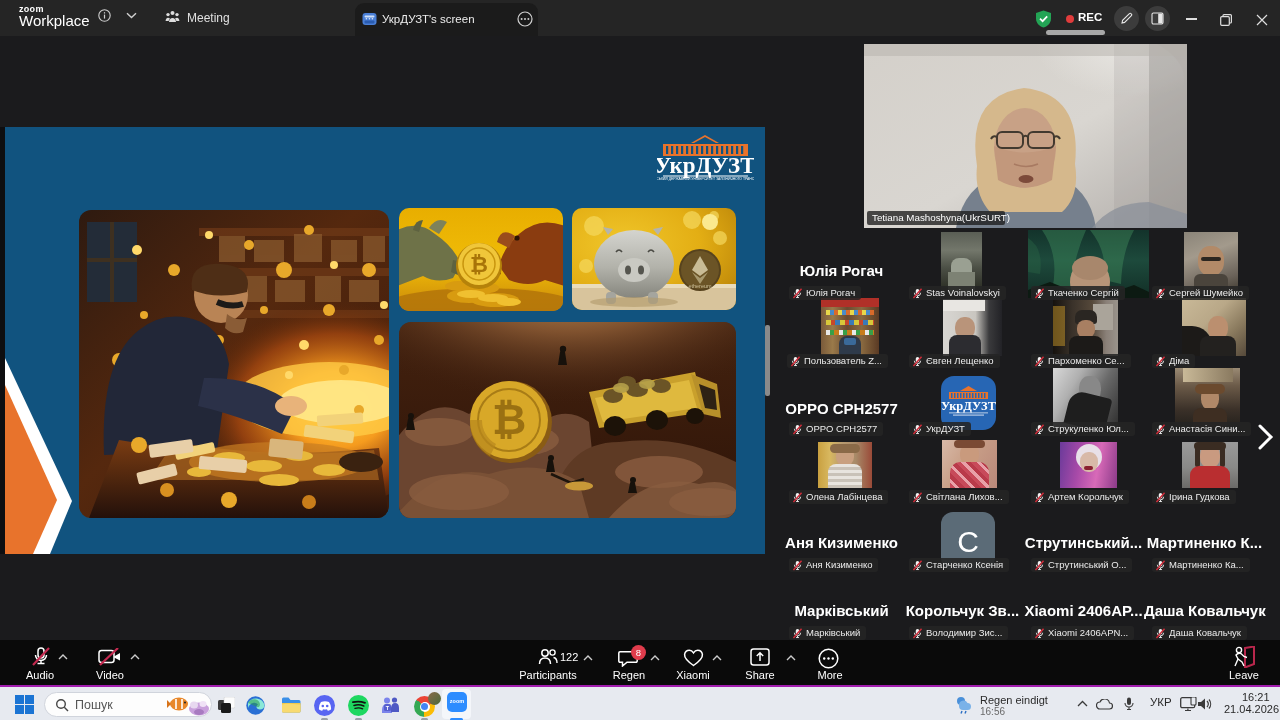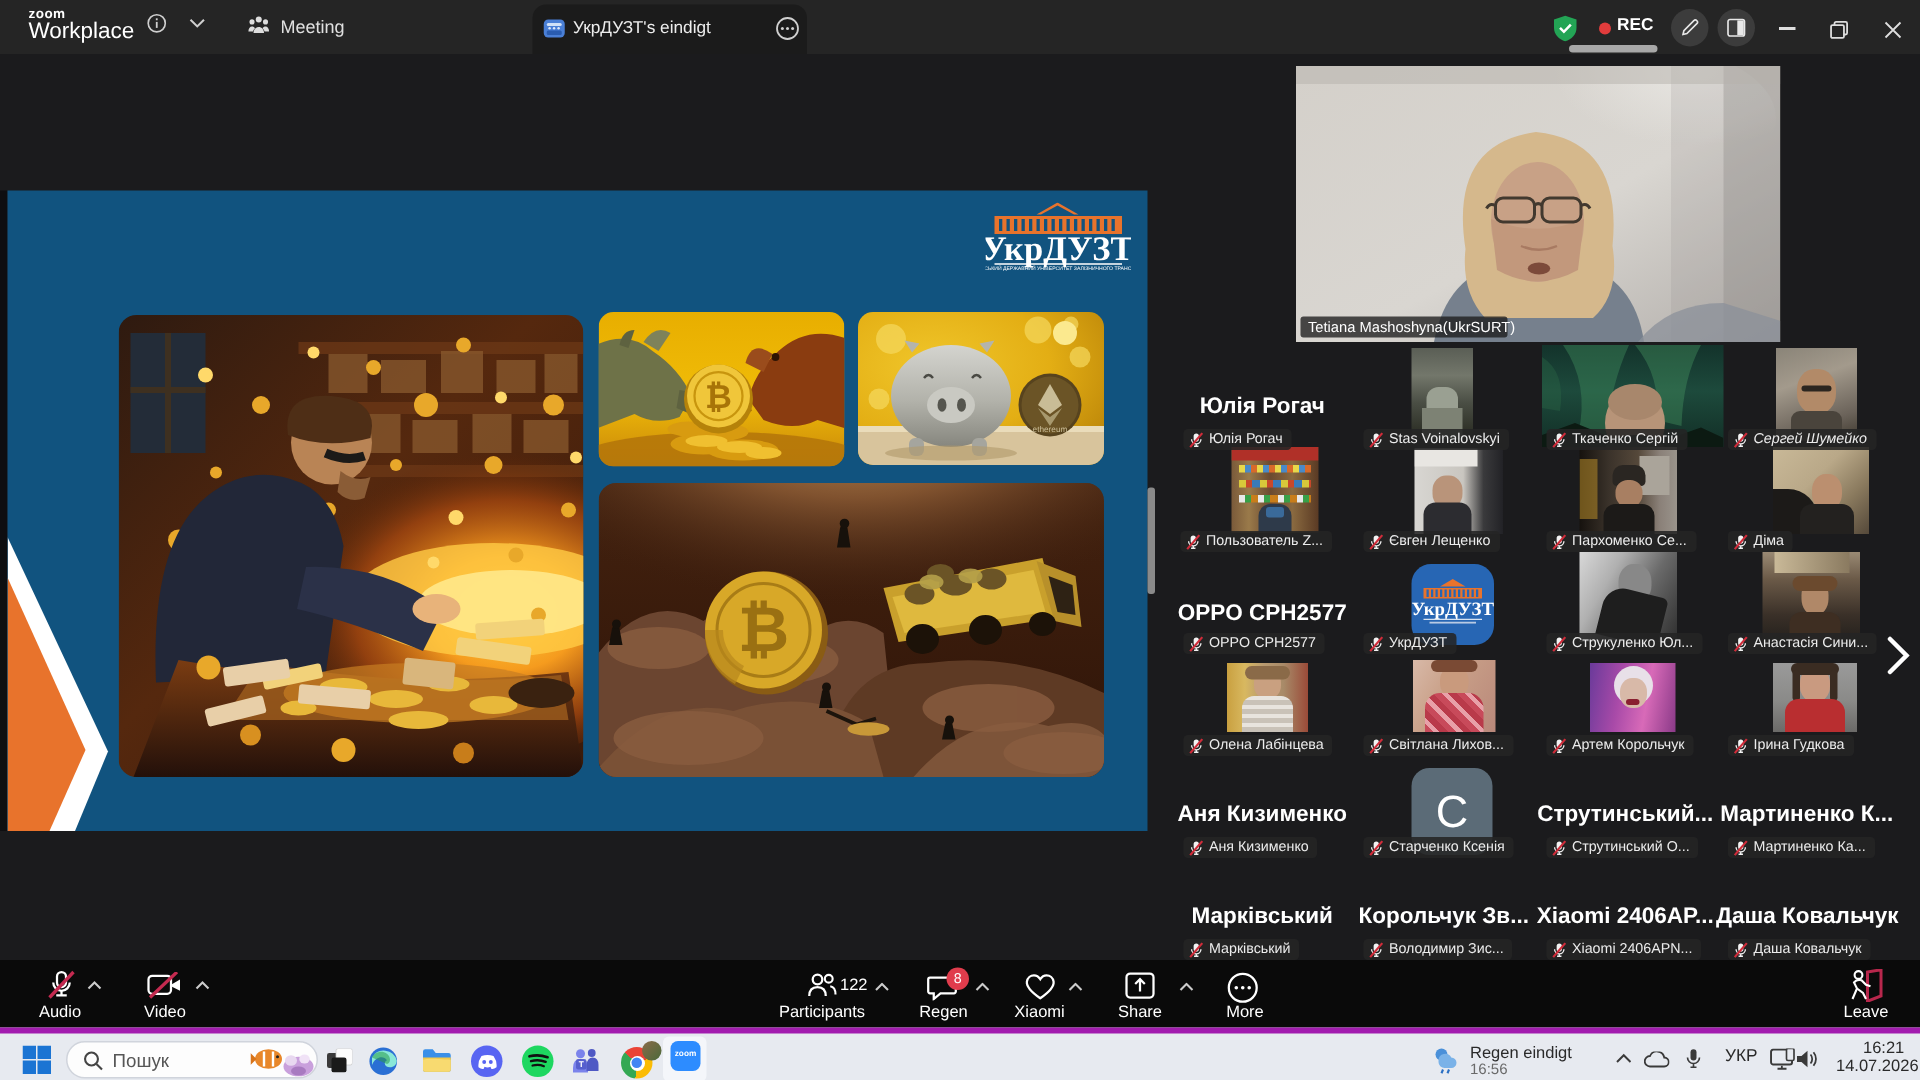--- a/index.html
+++ b/index.html
@@ -22,21 +22,21 @@
           display:flex; align-items:center; gap:3px; white-space:nowrap; }
   .bigname { position:absolute; width:121px; text-align:center; color:#fff; font-weight:bold;
              font-size:15px; white-space:nowrap; }
   .vid { position:absolute; overflow:hidden; }
 
   
   #toolbar { left:0; top:640px; width:1280px; height:45px; background:#0a0a0a; }
   .tlabel { position:absolute; color:#fff; font-size:11px; top:29px; text-align:center; white-space:nowrap; }
 
   
-  #taskbar { left:0; top:685px; width:1280px; height:36px; background:#e7eaf0; border-top:4px solid #a21caf; }
+  #taskbar { left:0; top:685px; width:1280px; height:36px; background:#e7eaf0; border-top:2px solid #a21caf; }
 </style>
 </head>
 <body>
 <div id="stage">
   <div class="abs" style="left:0;top:127px;width:5px;height:427px;background:#0e0e10;"></div>
   <div id="topbar" class="abs">
     <div class="abs" style="left:19px;top:4px;color:#fff;font-size:9px;font-weight:bold;letter-spacing:.3px;">zoom</div>
     <div class="abs" style="left:19px;top:12px;color:#fff;font-size:15px;font-weight:500;">Workplace</div>
     <svg class="abs" style="left:98px;top:9px;" width="13" height="13" viewBox="0 0 13 13">
         <circle cx="6.5" cy="6.5" r="5.7" fill="none" stroke="#cfcfcf" stroke-width="1.1"></circle>
@@ -58,21 +58,21 @@
   </div>
   <div id="tab" class="abs">
     <svg class="abs" style="left:7px;top:9px;" width="15" height="14" viewBox="0 0 15 14">
         <rect x="0.5" y="1" width="14" height="12" rx="3" fill="#4a7fd6"></rect>
         <rect x="2.5" y="3.4" width="10" height="2" rx="1" fill="#cfe0f7"></rect>
         <rect x="2.5" y="8.4" width="10" height="3" rx="1" fill="#2a5cb0"></rect>
         <circle cx="4.4" cy="6.8" r="0.8" fill="#dfe9fa"></circle>
         <circle cx="7.4" cy="6.8" r="0.8" fill="#dfe9fa"></circle>
         <circle cx="10.4" cy="6.8" r="0.8" fill="#dfe9fa"></circle>
       </svg>
-    <div class="abs" style="left:27px;top:10px;color:#ededed;font-size:11.5px;">УкрДУЗТ's eindigt</div>
+    <div class="abs" style="left:27px;top:10px;color:#ededed;font-size:11.5px;">УкрДУЗТ's screen</div>
     <svg class="abs" style="left:162px;top:8px;" width="16" height="16" viewBox="0 0 16 16">
         <circle cx="8" cy="8" r="7" fill="none" stroke="#d0d0d0" stroke-width="1.2"></circle>
         <circle cx="4.6" cy="8" r="1" fill="#d0d0d0"></circle>
         <circle cx="8" cy="8" r="1" fill="#d0d0d0"></circle>
         <circle cx="11.4" cy="8" r="1" fill="#d0d0d0"></circle>
       </svg>
   </div>
   <div class="abs" style="left:1035px;top:10px;">
     <svg width="17" height="18" viewBox="0 0 17 18">
         <path d="M8.5 0.5 16 3v5.5c0 4.5-3.2 7.7-7.5 9C4.2 16.2 1 13 1 8.5V3z" fill="#23a455"></path>
@@ -600,21 +600,21 @@
     <div id="pills">
       <div class="pill" style="left:789px;top:286px;"><svg width="11" height="11">
             <use href="#micoff"></use>
           </svg>Юлія Рогач</div>
       <div class="pill" style="left:909px;top:286px;"><svg width="11" height="11">
             <use href="#micoff"></use>
           </svg>Stas Voinalovskyi</div>
       <div class="pill" style="left:1031px;top:286px;"><svg width="11" height="11">
             <use href="#micoff"></use>
           </svg>Ткаченко Сергій</div>
-      <div class="pill" style="left:1152px;top:286px;font-style:italic;"><svg width="11" height="11">
+      <div class="pill" style="left:1152px;top:286px;"><svg width="11" height="11">
             <use href="#micoff"></use>
           </svg>Сергей Шумейко</div>
       <div class="pill" style="left:787px;top:354px;"><svg width="11" height="11">
             <use href="#micoff"></use>
           </svg>Пользователь Z...</div>
       <div class="pill" style="left:909px;top:354px;"><svg width="11" height="11">
             <use href="#micoff"></use>
           </svg>Євген Лещенко</div>
       <div class="pill" style="left:1031px;top:354px;"><svg width="11" height="11">
             <use href="#micoff"></use>
@@ -868,15 +868,15 @@
     <svg class="abs" style="left:1180px;top:10px;" width="19" height="15" viewBox="0 0 19 15">
         <rect x="0.7" y="0.7" width="14" height="10" rx="1.5" fill="none" stroke="#3a3a3a" stroke-width="1.3"></rect>
         <path d="M5 13.5 h6 M7.9 11.5 v2" stroke="#3a3a3a" stroke-width="1.2"></path>
         <rect x="11" y="0" width="5" height="8" rx="1" fill="#e7eaf0" stroke="#3a3a3a" stroke-width="1.1"></rect>
       </svg>
     <svg class="abs" style="left:1197px;top:10px;" width="15" height="14" viewBox="0 0 15 14">
         <path d="M1 5 h3 L8 1.5 v11 L4 9 H1z" fill="#3a3a3a"></path>
         <path d="M10 4 a4.5 4.5 0 0 1 0 6 M12 2.5 a7 7 0 0 1 0 9" fill="none" stroke="#3a3a3a" stroke-width="1.2"></path>
       </svg>
     <div class="abs" style="left:1242px;top:4px;color:#2a2a2a;font-size:11px;">16:21</div>
-    <div class="abs" style="left:1224px;top:16px;color:#2a2a2a;font-size:11px;">14.07.2026</div>
+    <div class="abs" style="left:1224px;top:16px;color:#2a2a2a;font-size:11px;">21.04.2026</div>
   </div>
 </div>
 
 </body></html>

